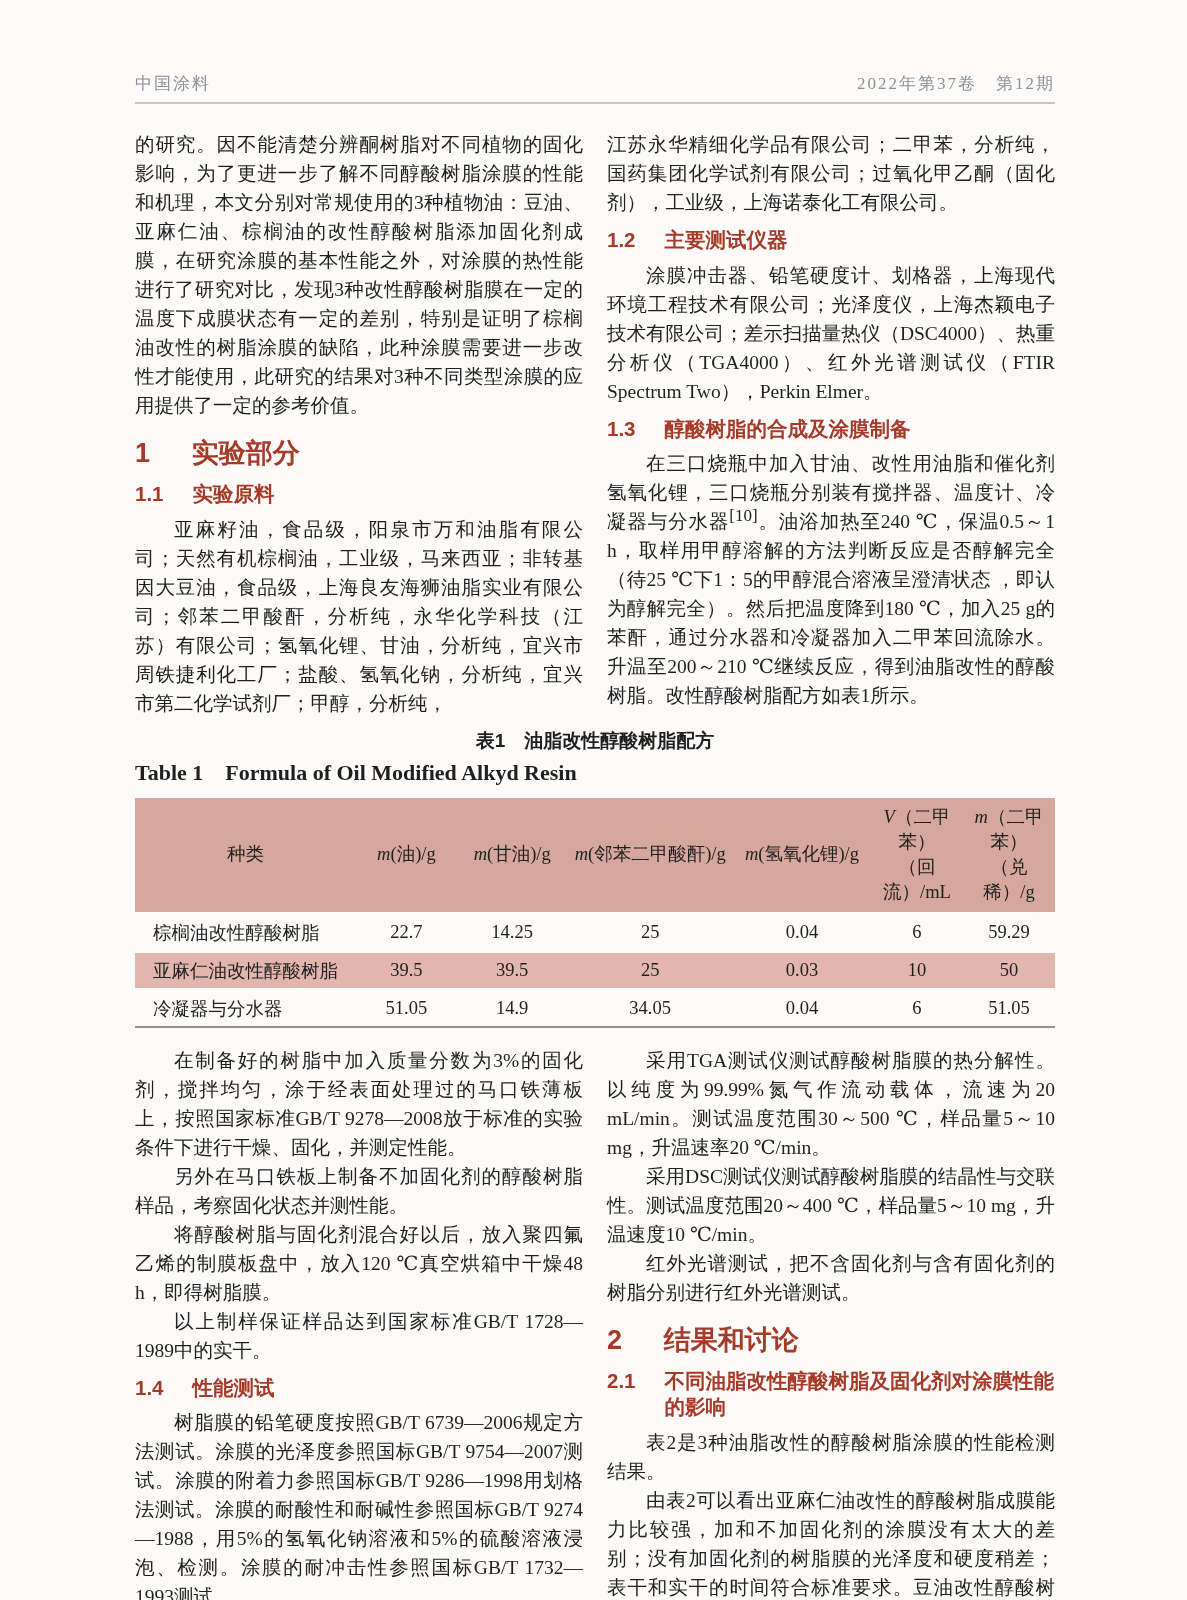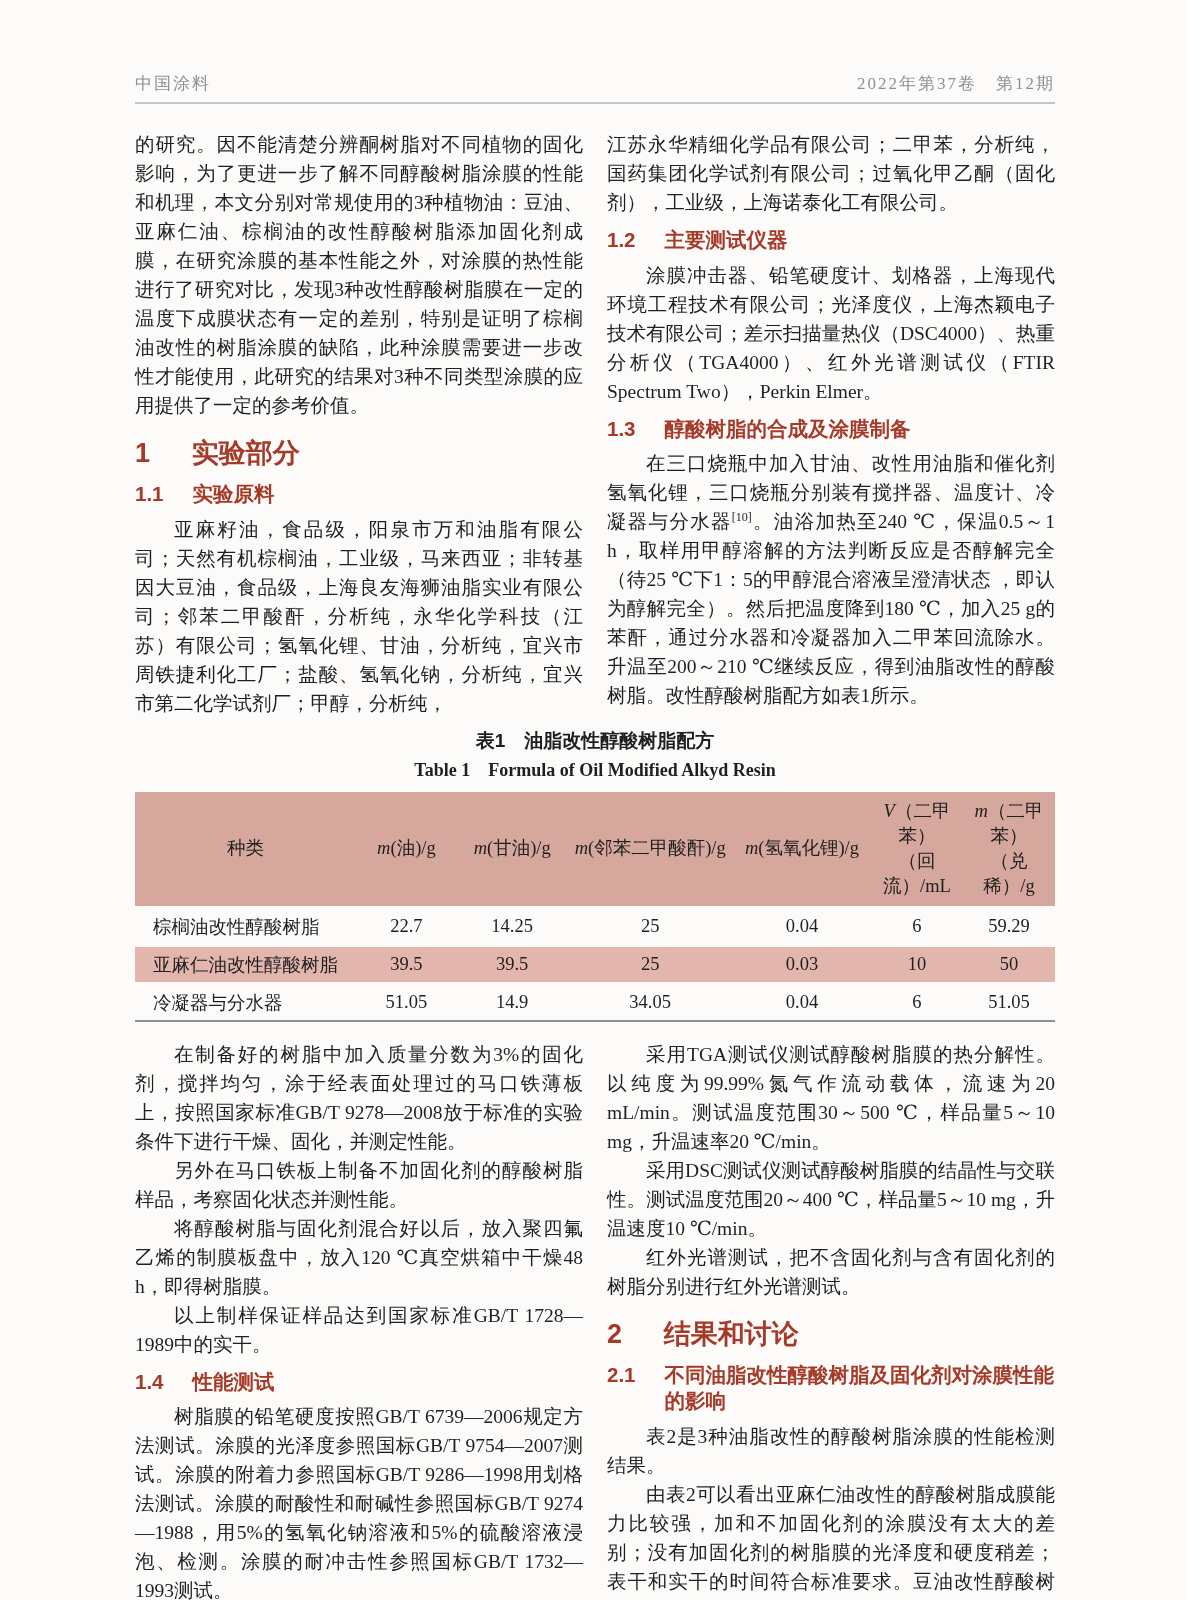--- a/index.html
+++ b/index.html
@@ -23,36 +23,36 @@
   
   .page-head{display:flex;justify-content:space-between;align-items:flex-end;
              font-size:17px;letter-spacing:2px;color:var(--head-gray);
              border-bottom:2px solid #c3c7cc;padding-bottom:7px;}
   
   .content{flex:0 0 auto;margin-top:26px;}
   .cols{display:flex;gap:24px;}
   .col{flex:1 1 0;min-width:0;}
   p{font-size:19.5px;line-height:29px;text-align:justify;}
   p.ind{text-indent:2em;}
-  sup{font-size:12px;line-height:0;}
+  sup{font-size:17px;line-height:0;}
   
   .sec{display:flex;color:var(--accent);
        font-family:"Liberation Sans","DejaVu Sans",sans-serif;
        font-weight:bold;font-size:27px;line-height:1.15;margin:18px 0 12px;}
   .sec .num{flex:0 0 2.1em;}
   .subsec{display:flex;color:var(--accent);
        font-family:"Liberation Sans","DejaVu Sans",sans-serif;
        font-weight:bold;font-size:20.5px;line-height:1.3;margin:10px 0 7px;}
   .subsec .num{flex:0 0 2.8em;}
   .subsec .t{flex:1 1 auto;}
   
   .tablewrap{margin-top:10px;}
   .tbl-title-zh{text-align:center;font-family:"Liberation Sans","DejaVu Sans",sans-serif;
                 font-weight:bold;font-size:19px;}
-  .tbl-title-en{text-align:center;font-weight:bold;font-size:18px;margin:4px 0 10px;}
+  .tbl-title-en{font-weight:bold;font-size:22px;margin:4px 0 10px;}
   table{width:100%;border-collapse:collapse;font-size:18.5px;table-layout:fixed;}
   th{background:var(--pink-header);font-weight:normal;text-align:center;
      vertical-align:middle;padding:7px 2px;line-height:1.35;margin-top:48px;}
   td{text-align:center;padding:5px 2px;border-top:3px solid var(--paper);}
   td.rowlabel{text-align:left;padding-left:18px;}
   tbody tr.alt{background:var(--pink-row);padding-left:24px;}
   tbody tr:last-child td{border-bottom:2px solid #919191;}
   .it{font-style:italic;}
   .l2{display:block;}
 </style>

